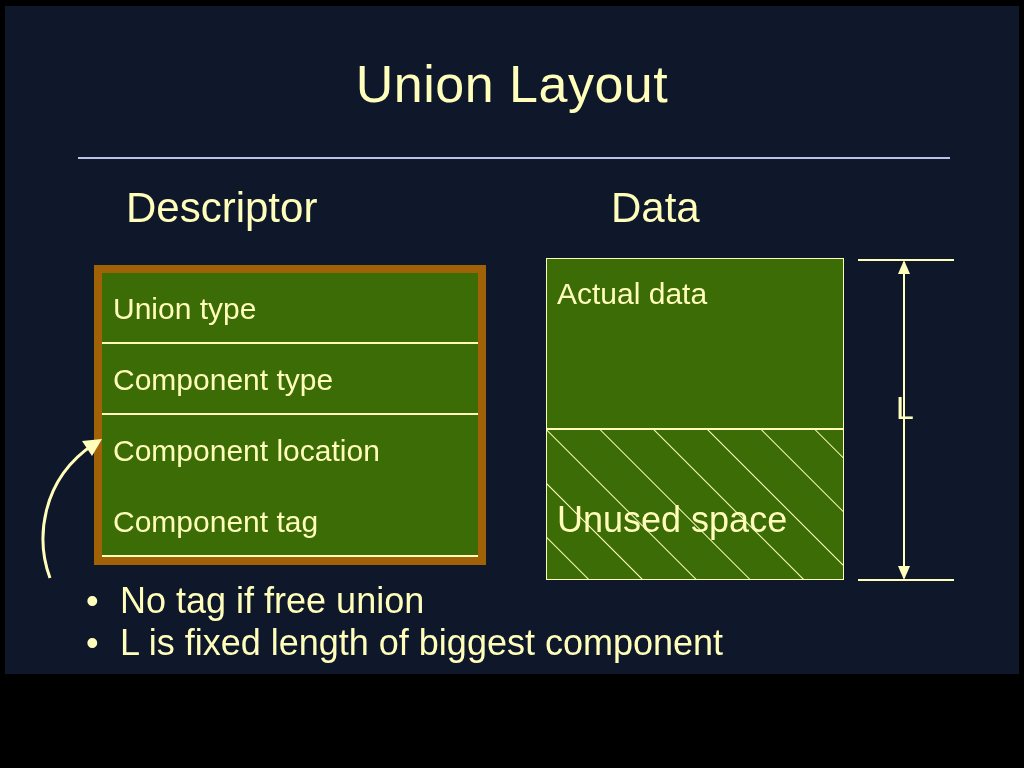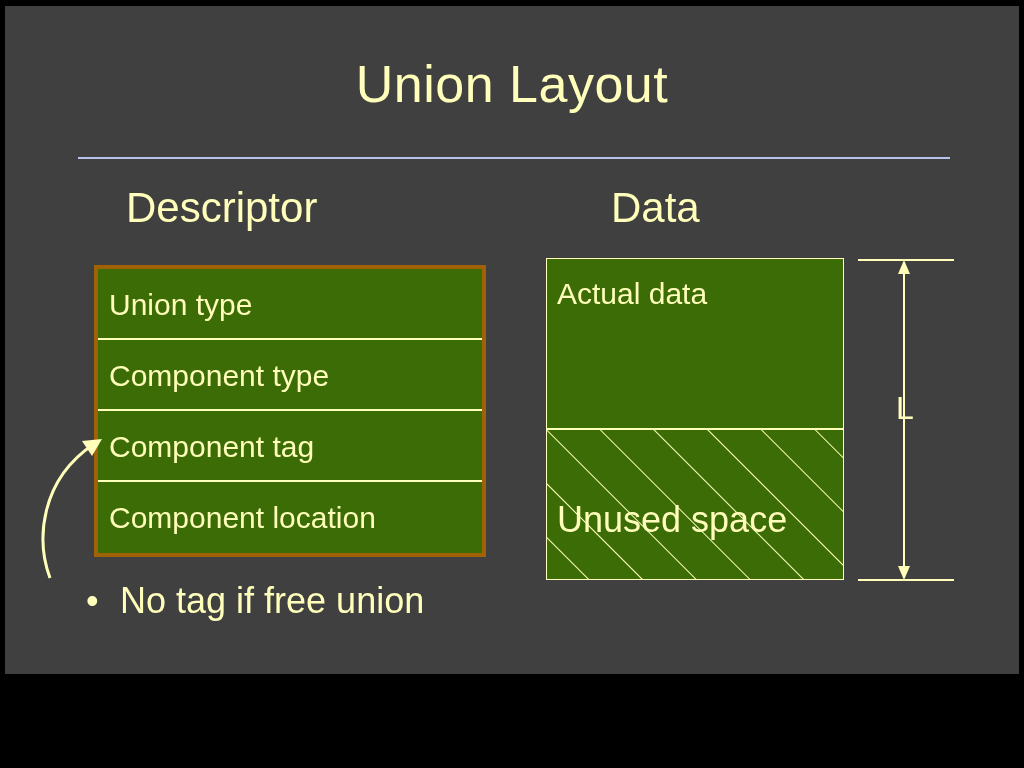--- a/index.html
+++ b/index.html
@@ -4,21 +4,21 @@
 <style>
   html, body {
     margin: 0;
     padding: 0;
     background: #000000;
   }
   #slide {
     position: relative;
     width: 1024px;
     height: 680px;
-    background: #404040;
+    background: #0f172a;
     overflow: hidden;
     font-family: "Liberation Sans", sans-serif;
   }
   
   #slide::before {
     content: "";
     position: absolute;
     left: 0; top: 0; right: 0; bottom: 0;
     border-top: 6px solid #000000;
     border-bottom: 6px solid #000000;
@@ -54,21 +54,21 @@
   }
   #head-descriptor { left: 126px; top: 189px; }
   #head-data { left: 611px; top: 189px; }
 
   
   #descriptor-table {
     position: absolute;
     left: 94px;
     top: 265px;
     width: 392px;
-    border: 4px solid #a16207;
+    border: 8px solid #a16207;
     box-sizing: border-box;
   }
   .desc-row {
     height: 71px;
     box-sizing: border-box;
     background: #3c6c06;
     border-bottom: 2px solid #ffffbb;
     color: #ffffbb;
     font-size: 30px;
     line-height: 71px;
@@ -174,22 +174,22 @@
 
   <div id="title">Union Layout</div>
   <div id="title-rule"></div>
 
   <div class="col-head" id="head-descriptor">Descriptor</div>
   <div class="col-head" id="head-data">Data</div>
 
   <div id="descriptor-table">
     <div class="desc-row">Union type</div>
     <div class="desc-row">Component type</div>
+    <div class="desc-row last">Component location</div>
     <div class="desc-row">Component tag</div>
-    <div class="desc-row last">Component location</div>
   </div>
 
   <div id="data-block"></div>
   <div id="actual-data-label">Actual data</div>
 
   <div id="unused-region">
     <svg width="298" height="152" viewBox="0 0 298 152">
       <defs>
         <pattern id="hatch" width="38" height="38" patternUnits="userSpaceOnUse" patternTransform="rotate(-45 0 0)">
           <line x1="0" y1="0" x2="0" y2="38" stroke="#ffffbb" stroke-width="2"></line>
@@ -210,15 +210,18 @@
   <div id="l-label">L</div>
 
   <svg id="curve-arrow" viewBox="0 0 90 160">
     <path d="M 24 158 C 10 120, 14 60, 68 24" fill="none" stroke="#ffffbb" stroke-width="3"></path>
     <polygon points="76,19 56,21 66,36" fill="#ffffbb"></polygon>
   </svg>
 
   <div class="bullet" id="bullet-1">
     <span class="dot">•</span><span>No tag if free union</span>
   </div>
+  <div class="bullet" id="bullet-2">
+    <span class="dot">•</span><span>L is fixed length of biggest component</span>
+  </div>
 
 
 </div>
 
 </body></html>

